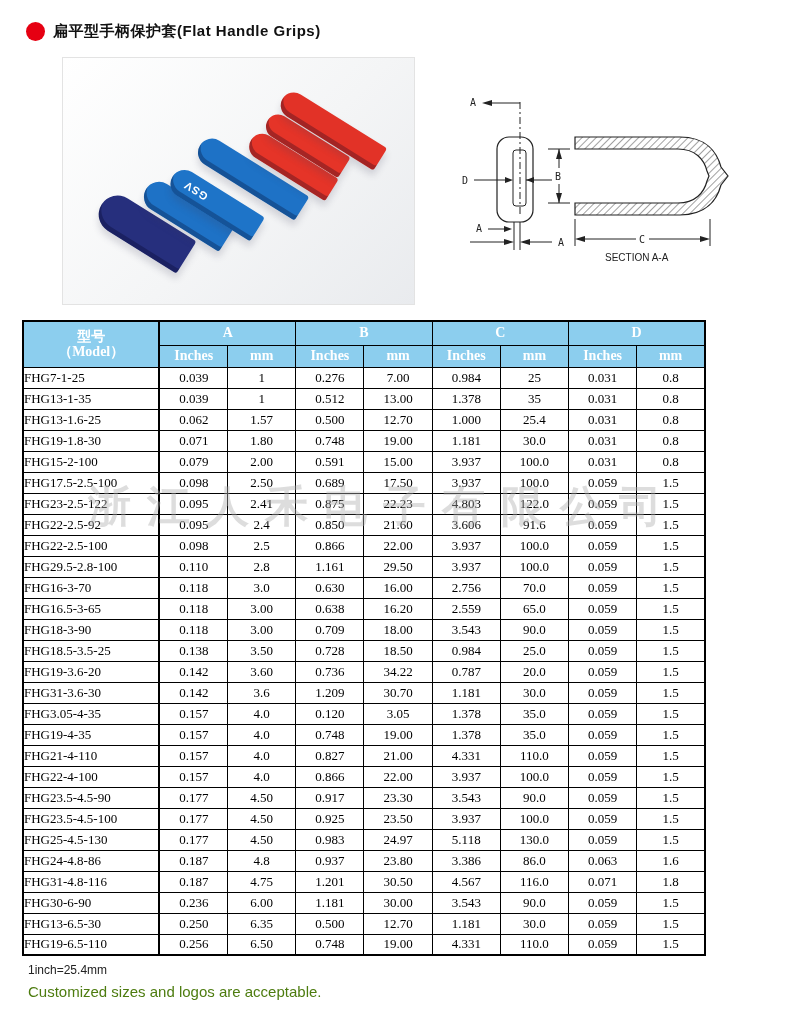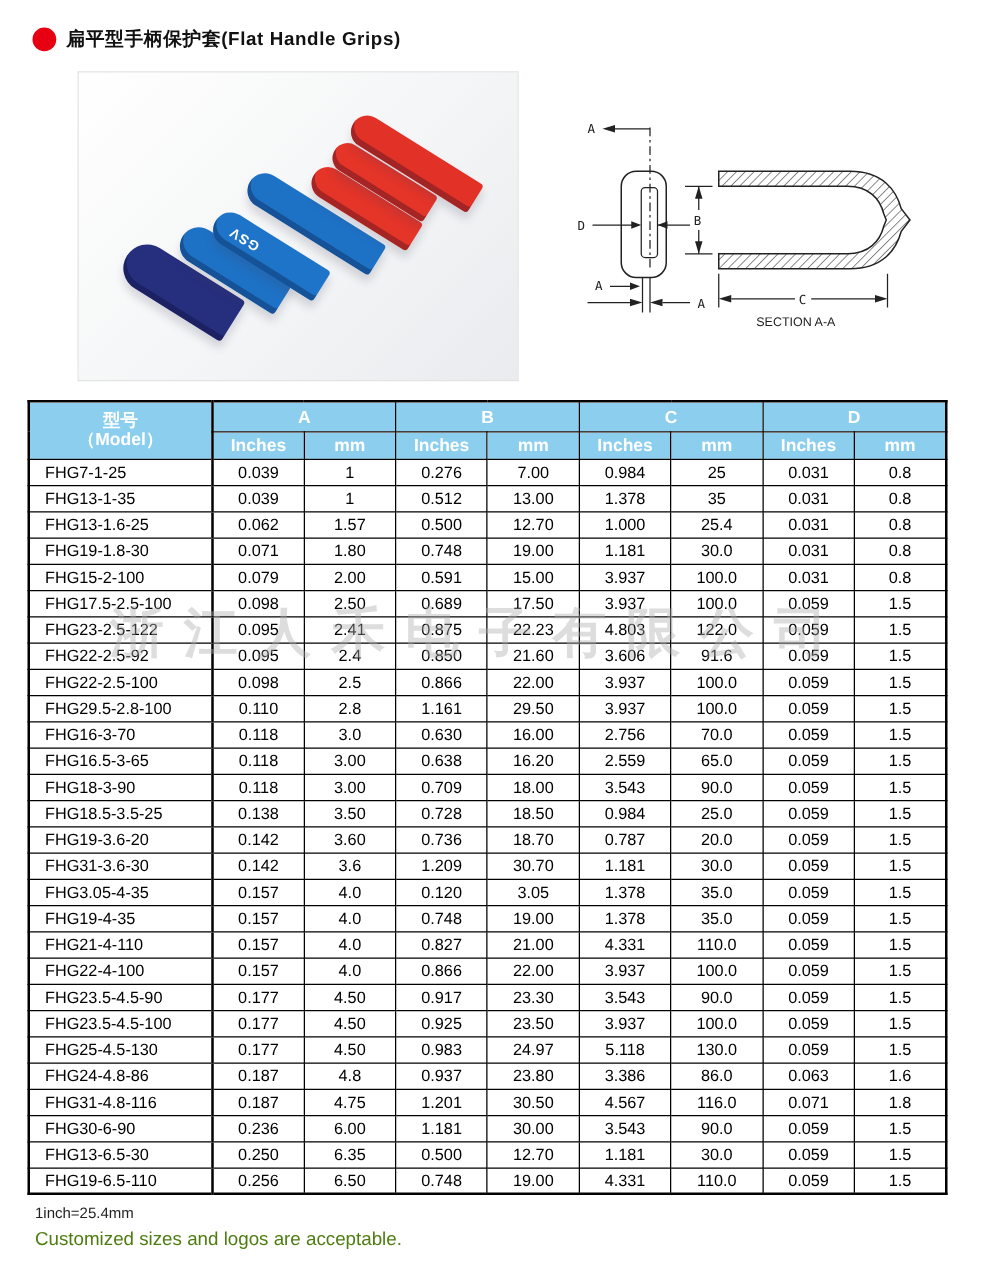--- a/index.html
+++ b/index.html
@@ -24,29 +24,29 @@
   .grip .brand{position:absolute;left:14px;top:50%;transform:translateY(-50%) rotate(180deg);
     color:#fff;font-weight:bold;font-size:11px;letter-spacing:1px;}
 
   
   .drawing{position:absolute;left:448px;top:80px;width:348px;height:195px;}
   .drawing svg{width:100%;height:100%;}
   .dim-label{font-size:10px;font-family:"DejaVu Sans Mono","Liberation Mono",monospace;fill:#222;}
   .section-label{font-size:10px;fill:#222;font-family:"Liberation Sans",sans-serif;}
 
   
-  .spec-table{position:absolute;left:22px;top:320px;width:736px;border-collapse:collapse;
-    border:2px solid var(--line);table-layout:fixed;}
+  .spec-table{position:absolute;left:22px;top:320px;width:684px;border-collapse:collapse;
+    border:2px solid var(--line);table-layout:fixed;font-family:Liberation Serif, serif;}
   .spec-table th,.spec-table td{border:1px solid var(--line);text-align:center;
     font-size:13px;color:#000;height:21px;padding:0 2px;overflow:hidden;white-space:nowrap;}
   .spec-table thead th{background:var(--header-blue);color:#fff;font-weight:bold;font-size:14px;}
   .spec-table thead tr.grp th{height:24px;}
   .spec-table thead tr.sub th{height:22px;}
   .spec-table th.model-th{border-right:2px solid var(--line);}
-  .spec-table td.model{text-align:left;padding-left:12px;border-right:2px solid var(--line);}
+  .spec-table td.model{text-align:left;padding-left:0;border-right:2px solid var(--line);}
   .model-th .cn{display:block;line-height:15px;}
   .model-th .en{display:block;line-height:15px;}
 
   
   .watermark{position:absolute;left:88px;top:478px;width:680px;
     font-size:43px;font-weight:bold;letter-spacing:16px;color:rgba(175,175,175,.42);
     white-space:nowrap;pointer-events:none;z-index:5;}
 
   
   .footer{position:absolute;left:28px;top:963px;color:#222;}
@@ -322,21 +322,21 @@
           <td>0.984</td>
           <td>25.0</td>
           <td>0.059</td>
           <td>1.5</td>
         </tr>
         <tr>
           <td class="model">FHG19-3.6-20</td>
           <td>0.142</td>
           <td>3.60</td>
           <td>0.736</td>
-          <td>18.70</td>
+          <td>34.22</td>
           <td>0.787</td>
           <td>20.0</td>
           <td>0.059</td>
           <td>1.5</td>
         </tr>
         <tr>
           <td class="model">FHG31-3.6-30</td>
           <td>0.142</td>
           <td>3.6</td>
           <td>1.209</td>

